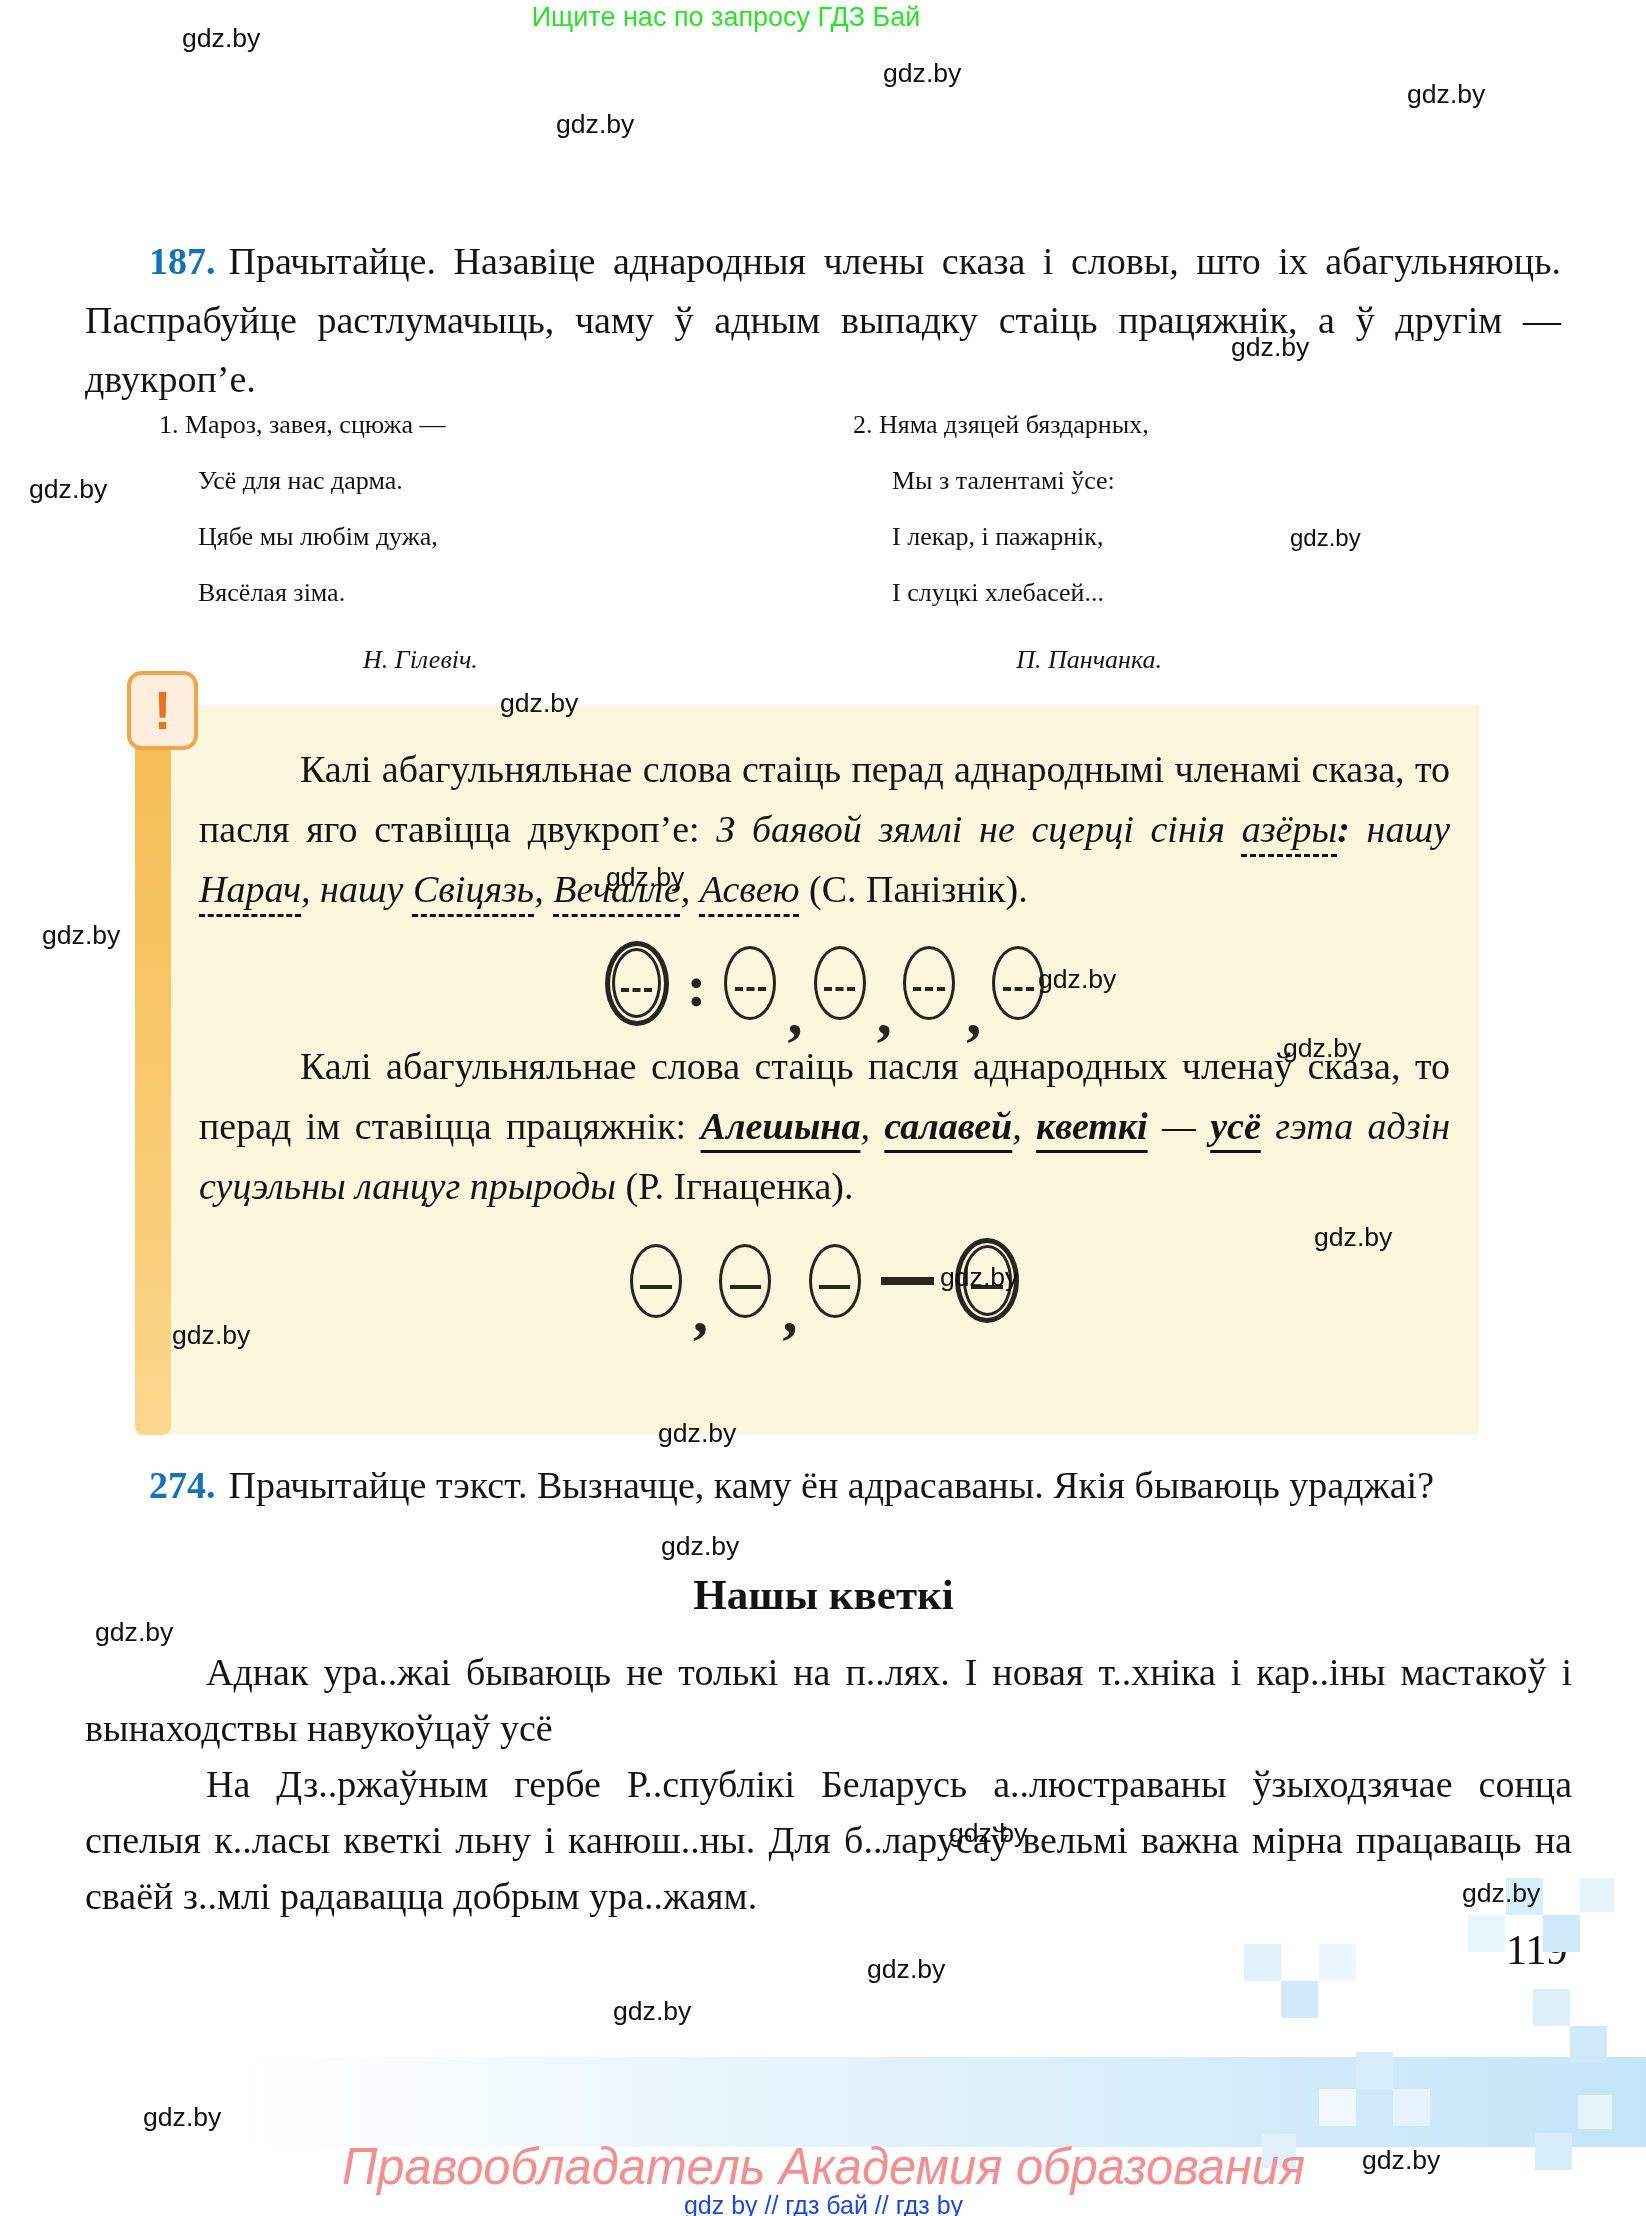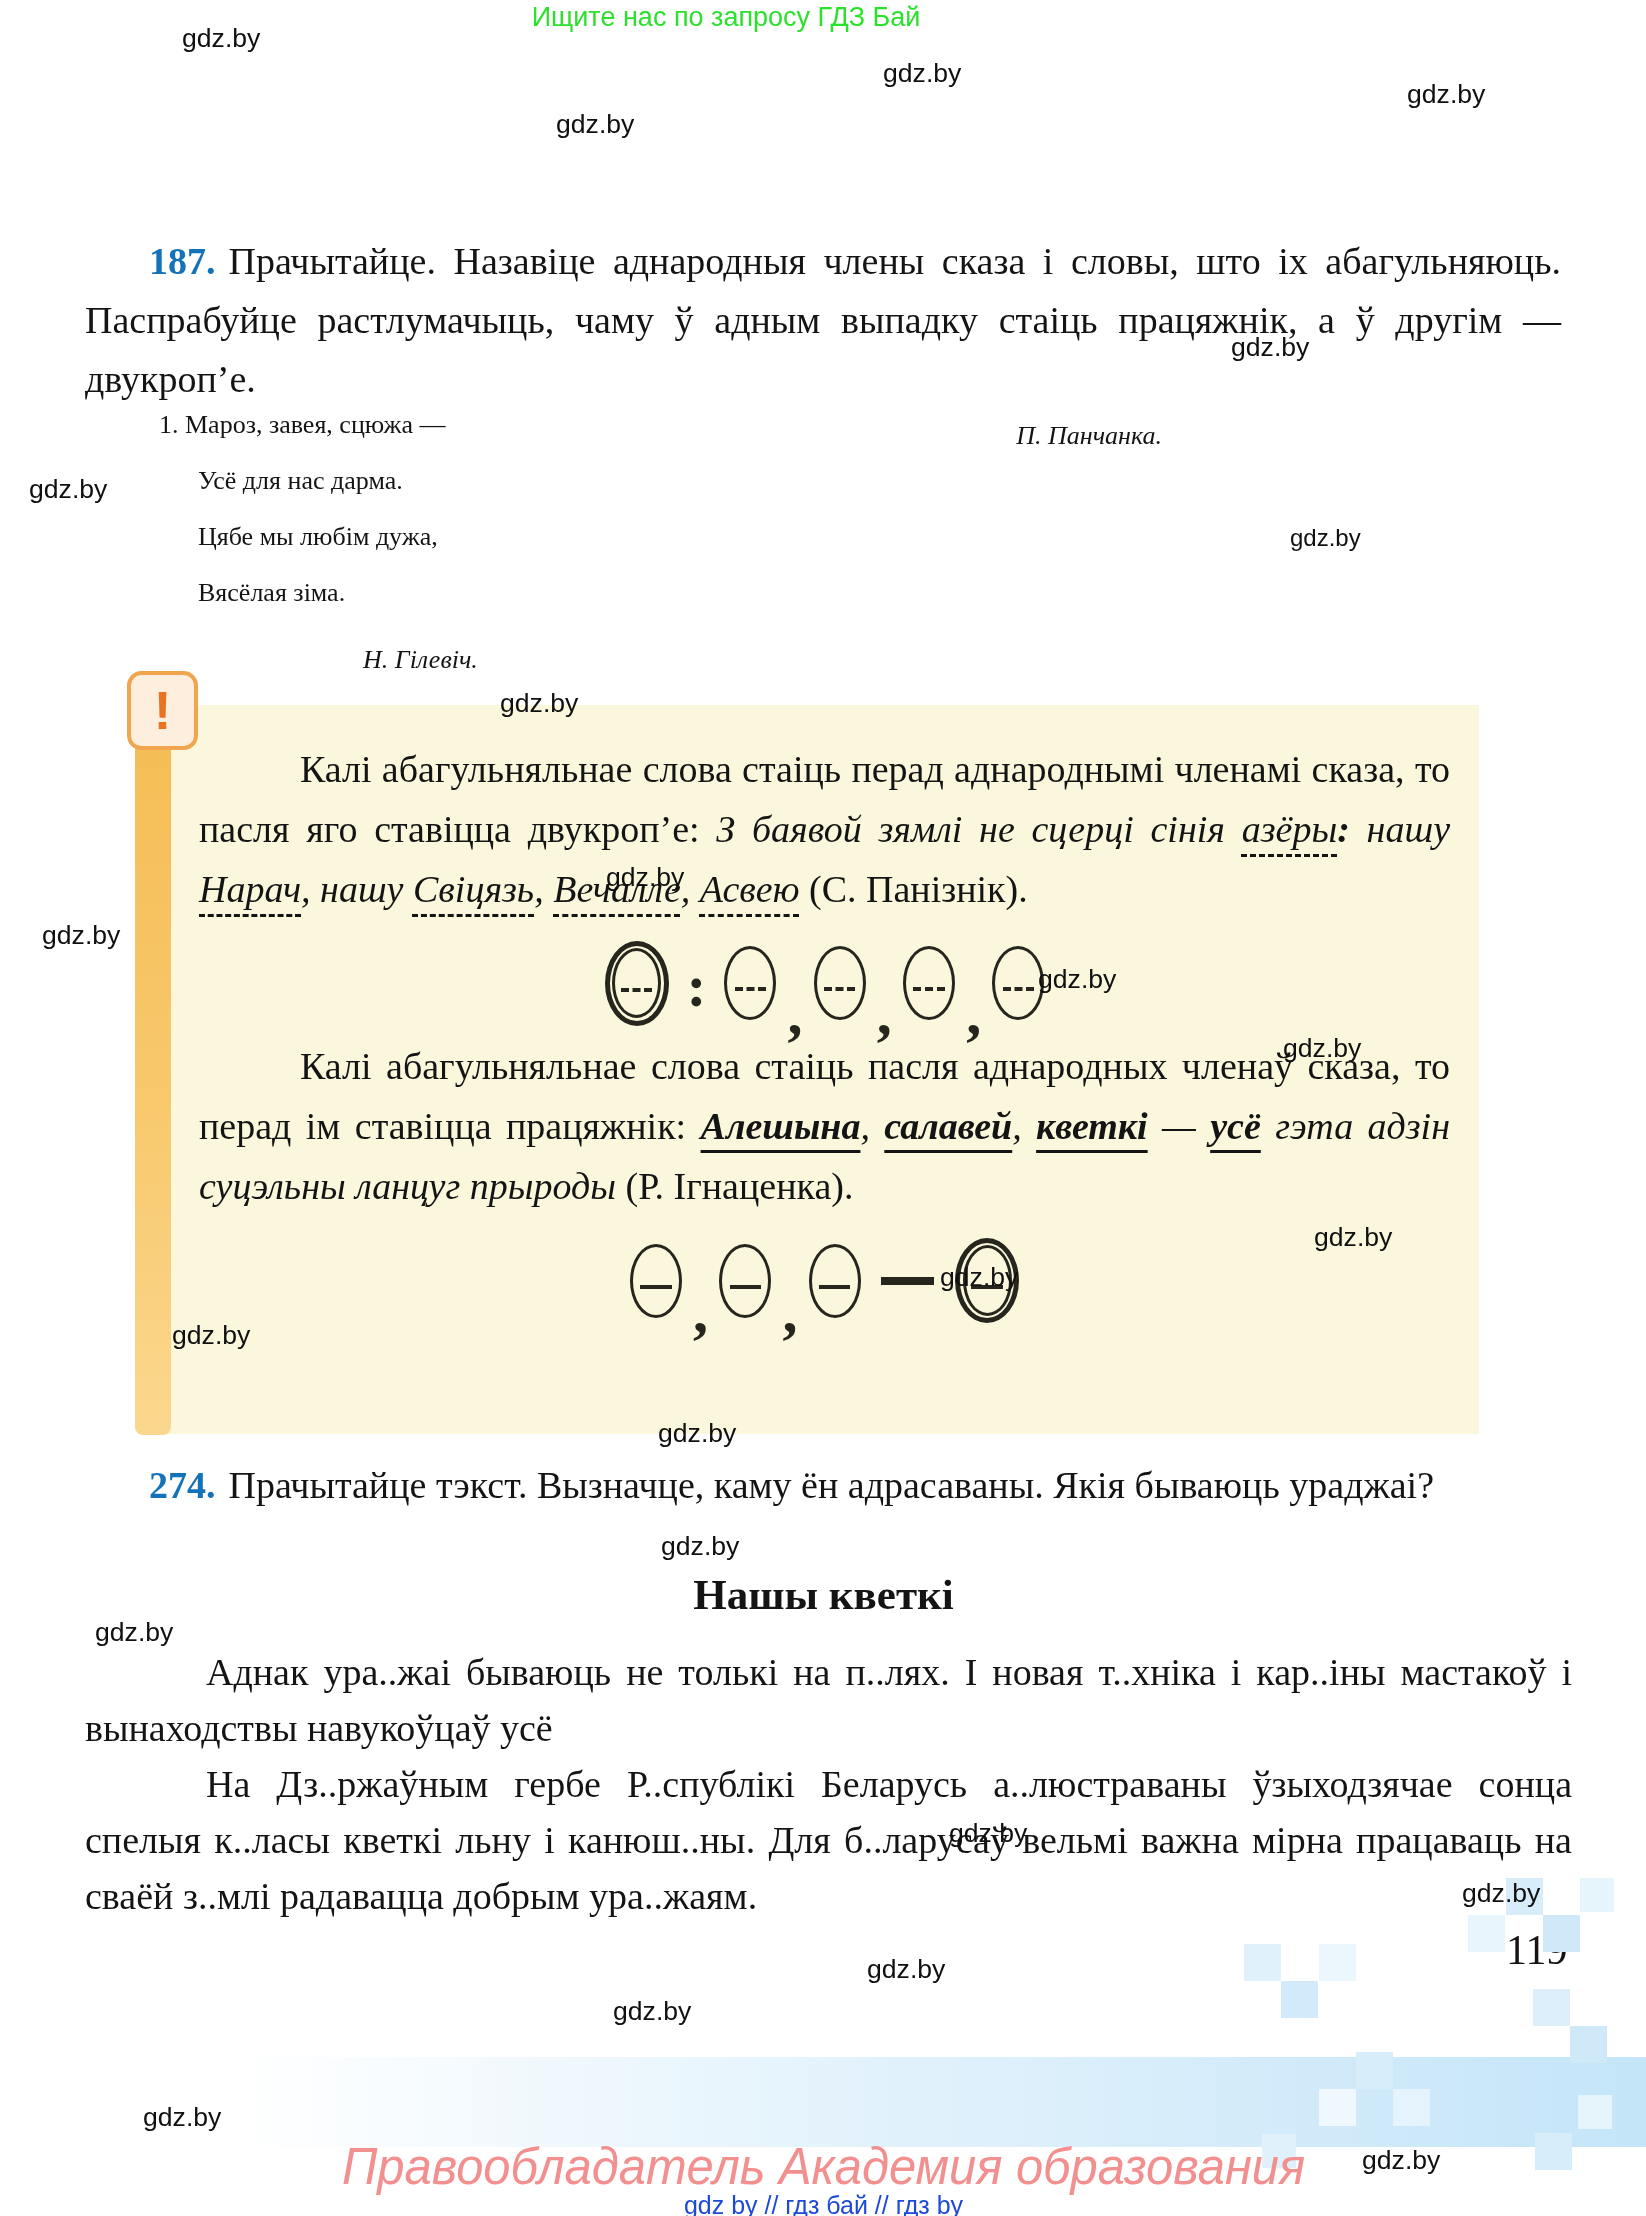--- a/index.html
+++ b/index.html
@@ -83,20 +83,21 @@
 
 <section class="exblock" style="top:232px">
   <p class="para"><span class="exnum">187.</span><span>Прачытайце. Назавіце аднародныя члены сказа і словы, што іх абагульняюць. Паспрабуйце растлумачыць, чаму ў адным выпадку стаіць працяжнік, а ў другім — двукроп’е.</span></p>
 </section>
 
 <div class="verse v1">
   <div class="vlines">1. Мароз, завея, сцюжа —<br>Усё для нас дарма.<br>Цябе мы любім дужа,<br>Вясёлая зіма.</div>
   <div class="vauthor">Н. Гілевіч.</div>
 </div>
 <div class="verse v2">
+  <div class="vlines">2. Няма дзяцей бяздарных,<br>Мы з талентамі ўсе:<br>І лекар, і пажарнік,<br>І слуцкі хлебасей...</div>
   <div class="vauthor">П. Панчанка.</div>
 </div>
 
 <div class="rulebox">
   <p class="bpara"><span class="seg-n">Калі абагульняльнае слова стаіць перад аднароднымі членамі сказа, то пасля яго ставіцца двукроп’е: </span><span class="seg-i">З баявой зямлі не сцерці сінія </span><span class="seg-bid">азёры</span><span class="seg-bi">: </span><span class="seg-i">нашу </span><span class="seg-bid">Нарач</span><span class="seg-i">, нашу </span><span class="seg-bid">Свіцязь</span><span class="seg-i">, </span><span class="seg-bid">Вечалле</span><span class="seg-i">, </span><span class="seg-bid">Асвею</span><span class="seg-n"> (С. Панізнік).</span></p>
   <div class="scheme">
       <span class="circ dbl">
         <span class="ln dash"></span>
       </span>
       <span class="sym colon">:</span>

